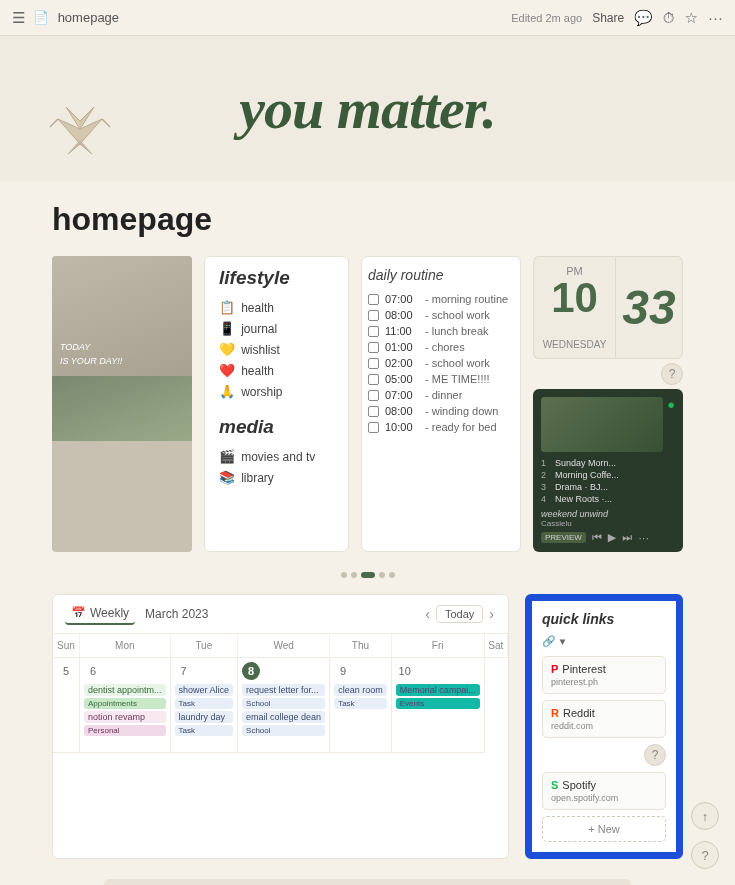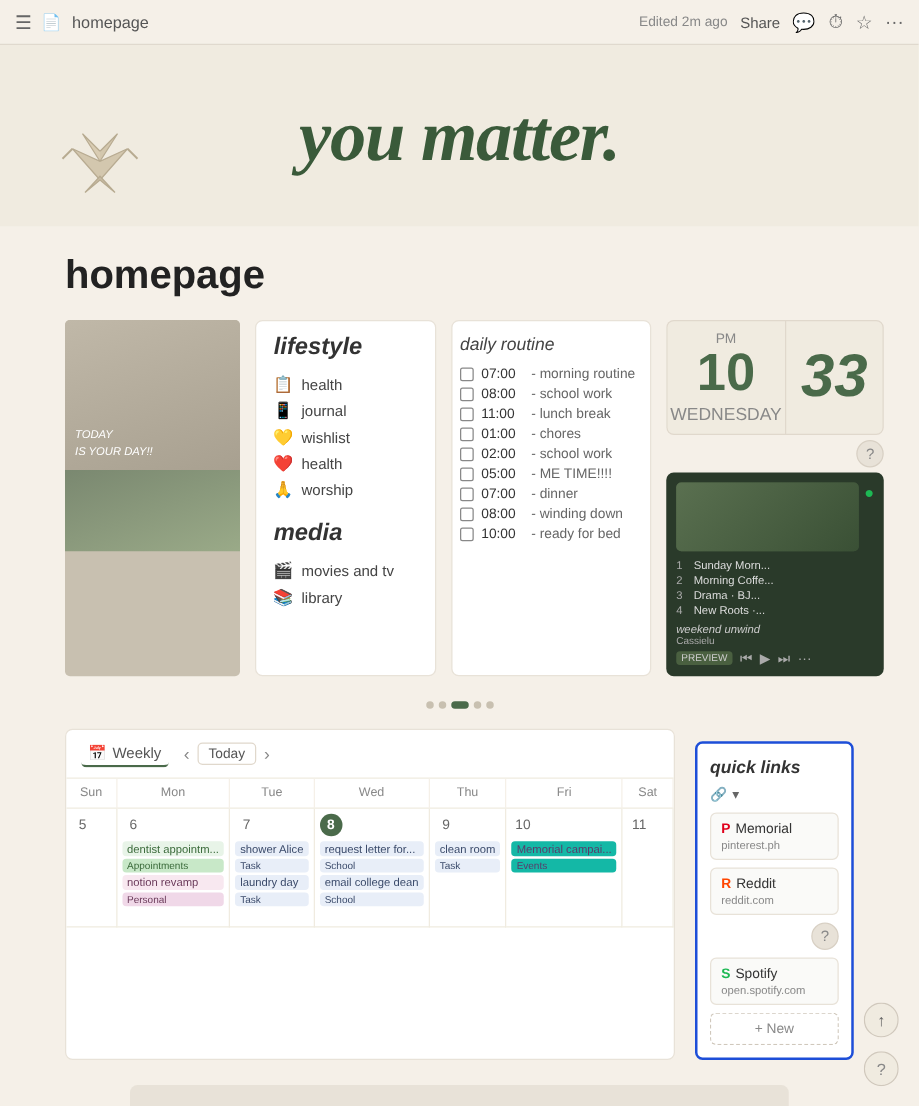--- a/index.html
+++ b/index.html
@@ -188,21 +188,21 @@
       min-width: 75px;
       padding: 8px;
       border: 1px solid #e0d8cc;
     }
     .clock-time {
       font-size: 42px;
       font-weight: 700;
       color: #4a6a4a;
       line-height: 1;
     }
-    .clock-day { font-size: 14px; color: #888; text-transform: uppercase; margin-top: 4px; }
+    .clock-day { font-size: 10px; color: #888; text-transform: uppercase; margin-top: 20px; }
 
     
     .number-widget {
       background: #f0ebe0;
       border-radius: 6px;
       display: flex;
       align-items: center;
       justify-content: center;
       min-width: 68px;
       border: 1px solid #e0d8cc;
@@ -373,27 +373,26 @@
       text-overflow: ellipsis;
     }
     .cal-event.appointments { background: #e8f4e8; color: #3a6a3a; }
     .cal-event.task { background: #e8eef8; color: #3a4a6a; }
     .cal-event.personal { background: #f8e8f0; color: #6a3a5a; }
     .cal-event.school { background: #e8eef8; color: #3a4a6a; }
     .cal-event.events { background: #14b8a6; color: #5a3a6a; }
 
     
     .quick-links {
-      width: 127px;
+      width: 158px;
       background: #fff;
       border-radius: 6px;
-      border: 2px solid #1d4ed8;
+      border: 7px solid #1d4ed8;
       padding: 10px;
       flex-shrink: 0;
-      margin-top: 10px;
     }
     .ql-title {
       font-size: 14px;
       font-style: italic;
       font-weight: 600;
       color: #333;
       margin-bottom: 8px;
     }
     .ql-filter {
       display: flex;
@@ -673,20 +672,21 @@
   </div>
 
   <div class="calendar-section">
 
     <div class="calendar-main">
       <div class="cal-header">
         <div class="cal-tab">
           <span>📅</span>
           <span>Weekly</span>
         </div>
+        <span class="cal-month-title">March 2023</span>
         <div class="cal-nav">
           <span class="cal-nav-btn">‹</span>
           <span class="cal-today-btn">Today</span>
           <span class="cal-nav-btn">›</span>
         </div>
       </div>
       <div class="cal-grid">
 
         <div class="cal-day-header">Sun</div>
         <div class="cal-day-header">Mon</div>
@@ -723,36 +723,33 @@
         <div class="cal-cell">
           <div class="cal-date">9</div>
           <div class="cal-event task">clean room</div>
           <div class="cal-event task" style="font-size:8px;">Task</div>
         </div>
         <div class="cal-cell">
           <div class="cal-date">10</div>
           <div class="cal-event events">Memorial campai...</div>
           <div class="cal-event events" style="font-size:8px;">Events</div>
         </div>
-        <div class="cal-cell">
-          <div class="cal-date">11</div>
-        </div>
       </div>
     </div>
 
     <div class="quick-links">
       <div class="ql-title">quick links</div>
       <div class="ql-filter">
         <span>🔗</span>
         <span>▾</span>
       </div>
       <div class="ql-item">
         <div class="ql-item-header">
           <span class="ql-item-icon" style="color:#e0001b;font-weight:700;">P</span>
-          <span class="ql-item-name">Memorial</span>
+          <span class="ql-item-name">Pinterest</span>
         </div>
         <div class="ql-item-url">pinterest.ph</div>
       </div>
       <div class="ql-item">
         <div class="ql-item-header">
           <span class="ql-item-icon" style="color:#ff4500;font-weight:700;">R</span>
           <span class="ql-item-name">Reddit</span>
         </div>
         <div class="ql-item-url">reddit.com</div>
       </div>

